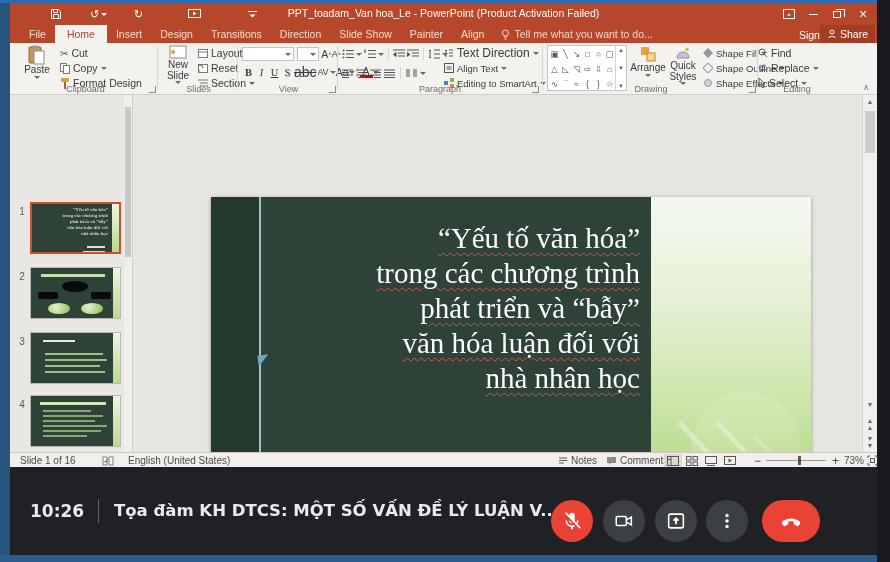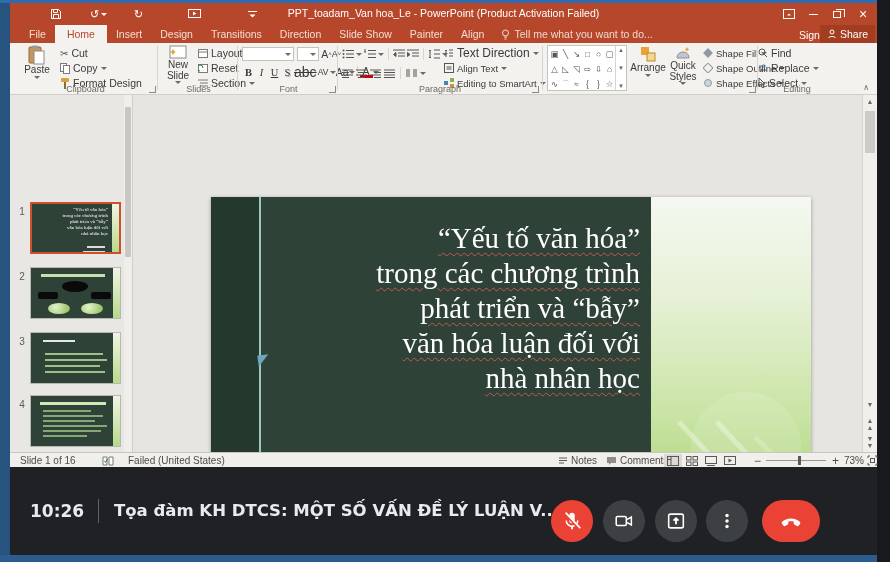--- a/index.html
+++ b/index.html
@@ -278,21 +278,21 @@
           <span class="fbtn" style="font-family:'Liberation Serif',serif;text-shadow:1px 1px 0 #aaa">S</span>
           <span class="fbtn" style="text-decoration:line-through;font-size:14px">abc</span>
           <span class="fbtn" style="font-size:8.5px">AV</span>
             <span class="dd"></span>
           <span class="fbtn">Aa</span>
             <span class="dd"></span>
           <span class="vr"></span>
           <span class="fbtn" style="border-bottom:3px solid #c00;height:12px">A</span>
             <span class="dd"></span>
         </div>
-        <div class="glabel">Font</div>
+        <div class="glabel">View</div>
         <div class="launcher"></div>
       </div>
       <div class="gsep" style="left:327px"></div>
 
       <div class="grp" style="left:330px;width:200px">
         <div style="position:absolute;left:2px;top:5px;display:flex;align-items:center;gap:2px">
           <svg class="icn" width="12" height="10" viewBox="0 0 12 10">
               <circle cx="1.5" cy="1.5" r="1" fill="#555"></circle>
               <circle cx="1.5" cy="5" r="1" fill="#555"></circle>
               <circle cx="1.5" cy="8.5" r="1" fill="#555"></circle>
@@ -424,20 +424,21 @@
           <span>Shape Outline</span>
             <span class="dd"></span>
         </div>
         <div class="mini" style="left:158px;top:33px;font-size:9.5px">
           <svg class="icn" width="10" height="10" viewBox="0 0 10 10">
               <circle cx="5" cy="5" r="3.5" fill="#cfd4da" stroke="#8f9aa6"></circle>
             </svg>
           <span>Shape Effects</span>
             <span class="dd"></span>
         </div>
+        <div class="glabel">Drawing</div>
         <div class="launcher"></div>
       </div>
       <div class="gsep" style="left:747px"></div>
 
       <div class="grp" style="left:742px;width:90px">
         <div class="mini" style="left:6px;top:3px">
           <svg class="icn" width="10" height="10" viewBox="0 0 10 10">
               <circle cx="4" cy="4" r="3" fill="none" stroke="#555"></circle>
               <path d="M6.2 6.2L9 9" stroke="#555"></path>
             </svg>
@@ -575,21 +576,21 @@
     </div>
 
     <div class="status">
       <div class="st" style="left:10px">Slide 1 of 16</div>
       <div class="st" style="left:92px">
         <svg class="icn" width="12" height="10" viewBox="0 0 12 10">
             <path d="M1 1h4v8H1zM7 1h4v8H7z" fill="#fff" stroke="#7a7a7a"></path>
             <path d="M2.5 5l1 1.5L5.5 3" stroke="#2e7d32" fill="none"></path>
           </svg>
       </div>
-      <div class="st" style="left:118px">Failed (United States)</div>
+      <div class="st" style="left:118px">English (United States)</div>
 
       <div class="st" style="left:548px">
         <svg class="icn" width="10" height="9" viewBox="0 0 10 9">
             <path d="M1 2h8M1 4.5h8M1 7h5" stroke="#5a5754"></path>
           </svg>
         <span>Notes</span>
       </div>
       <div class="st" style="left:596px">
         <svg class="icn" width="11" height="10" viewBox="0 0 11 10">
             <path d="M1 1h9v6H5L3 9V7H1z" fill="#8f8b87"></path>

